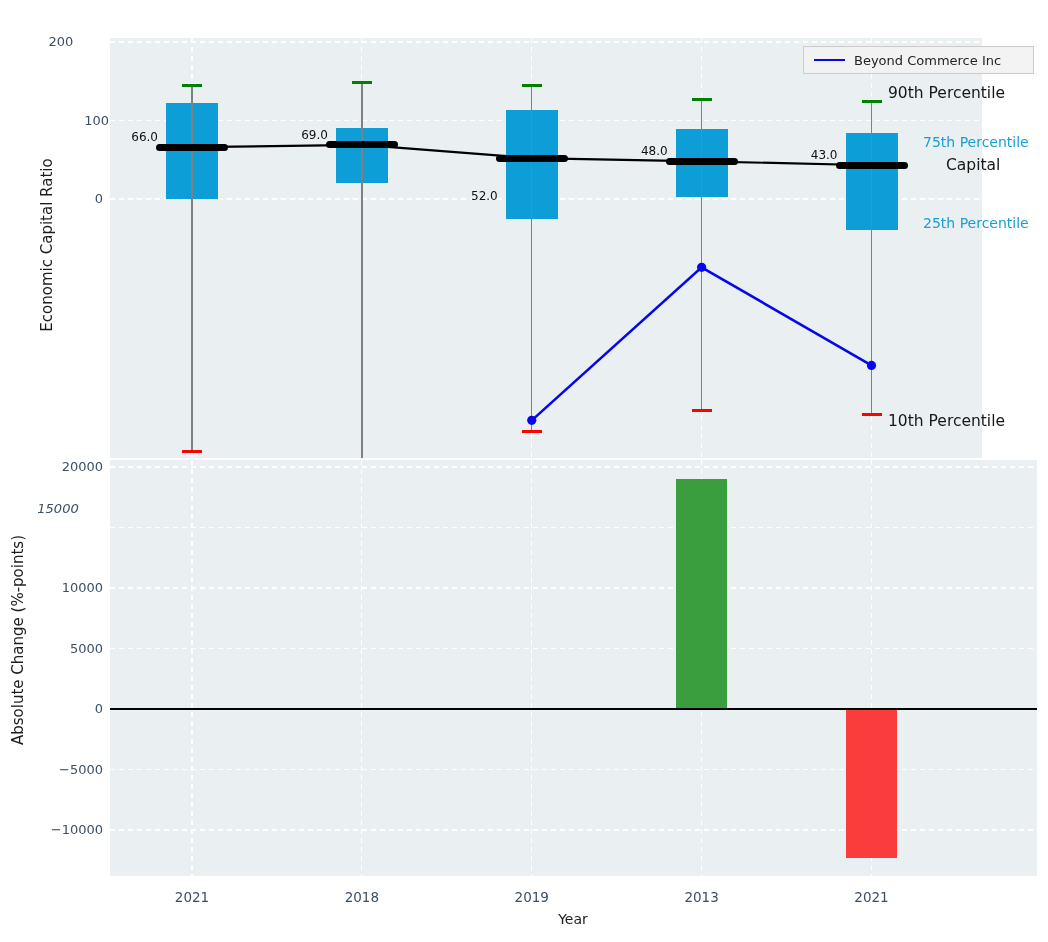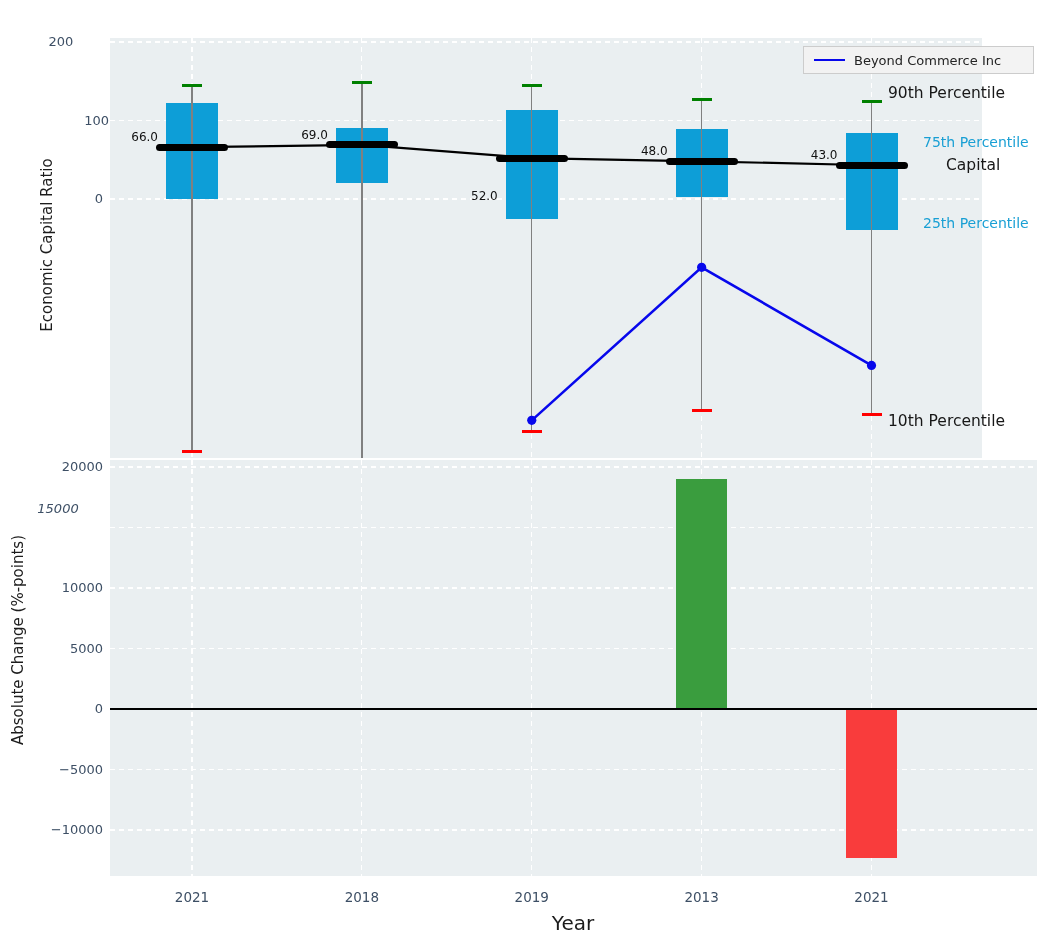--- a/index.html
+++ b/index.html
@@ -9,21 +9,21 @@
   .ticklabel{position:absolute;color:#3d4f65;font-size:13px;line-height:16px;}
   .ylab{position:absolute;color:#1c1c1c;font-size:15px;white-space:nowrap;}
   .annot-big{position:absolute;color:#171717;font-size:15.5px;white-space:nowrap;}
   .annot-cyan{position:absolute;color:#189fd4;font-size:14px;white-space:nowrap;}
   .medlabel{position:absolute;color:#111;font-size:12px;width:44px;text-align:right;line-height:14px;}
   #title{position:absolute;left:573px;top:7px;transform:translateX(-50%);font-size:21px;color:#2d2d2d;white-space:nowrap;}
   #legend{position:absolute;left:803px;top:46px;width:231px;height:28px;background:rgba(242,242,242,.92);
           border:1px solid #cccccc;border-radius:0;display:flex;align-items:center;box-sizing:border-box;}
   #legend .sample{width:31px;height:0;border-top:2.6px solid #0707ec;margin-left:10px;}
   #legend .ltext{margin-left:9px;font-size:13px;color:#242424;white-space:nowrap;}
-  #xlabel{position:absolute;left:573px;top:911px;transform:translateX(-50%);font-size:20px;color:#1c1c1c;}
+  #xlabel{position:absolute;left:573px;top:911px;transform:translateX(-50%);font-size:14px;color:#1c1c1c;}
   .gridh{position:absolute;height:1.2px;left:0;width:100%;
          background:repeating-linear-gradient(90deg,#ffffff 0 5px,rgba(255,255,255,0) 5px 9px);}
   .gridv{position:absolute;width:1.2px;top:0;height:100%;
          background:repeating-linear-gradient(180deg,#ffffff 0 5px,rgba(255,255,255,0) 5px 9px);}
 </style>
 </head>
 <body>
 
 <div id="figure">
 

